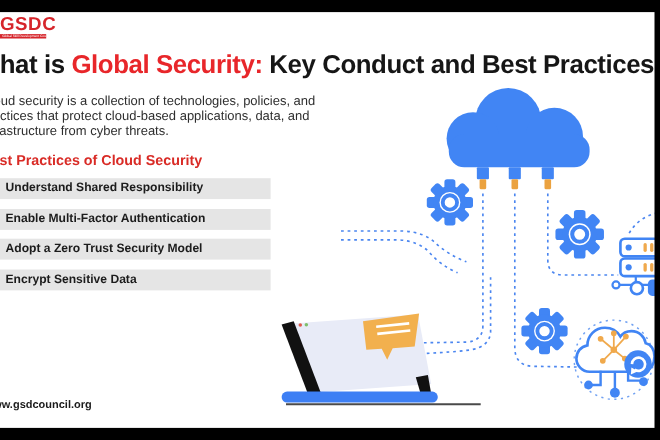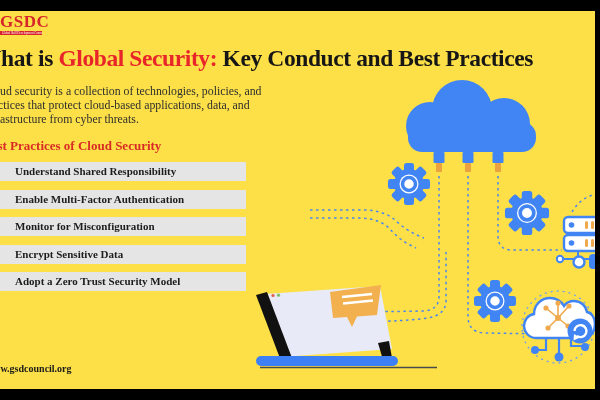--- a/index.html
+++ b/index.html
@@ -1,18 +1,18 @@
 <!DOCTYPE html>
 <html><head>
 <meta charset="utf-8">
 <style>
   html,body{margin:0;padding:0;background:#888;}
   #slide{
-    position:relative;width:600px;height:400px;background:#fde047;
-    overflow:hidden;font-family:Liberation Serif, serif;
+    position:relative;width:600px;height:400px;background:#ffffff;
+    overflow:hidden;font-family:Liberation Sans, sans-serif;
   }
   .frame-bar{position:absolute;background:#000;z-index:40;}
   #bar-top{left:0;top:0;width:600px;height:11px;}
   #bar-bottom{left:0;top:389px;width:600px;height:11px;}
   #bar-right{top:0;left:595px;width:5px;height:400px;}
 
   #logo{position:absolute;left:0;top:13px;z-index:10;}
   #logo-text{font-size:17px;font-weight:800;color:#d6252b;letter-spacing:.5px;line-height:17px;}
   #logo-tagline{margin-top:1px;background:#d6252b;color:#fff;font-size:3px;line-height:4px;
     padding:0 2px;width:38px;white-space:nowrap;overflow:hidden;}
@@ -22,21 +22,21 @@
   #title .hl{color:#e8262a;}
 
   #intro{position:absolute;left:-17px;top:85px;z-index:10;color:#2e2e2e;
     font-size:11.8px;line-height:13.8px;white-space:nowrap;}
 
   #section-heading{position:absolute;left:-17px;top:138px;z-index:10;white-space:nowrap;
     font-size:13px;font-weight:700;color:#d92b26;}
 
   #practices{position:absolute;left:0;top:162px;width:246px;z-index:10;}
   .practice{height:19px;line-height:19px;background:#e5e5e5;margin-bottom:8.5px;
-    font-size:11px;font-weight:700;color:#1c1c1c;padding-left:15px;white-space:nowrap;overflow:hidden;}
+    font-size:11px;font-weight:700;color:#1c1c1c;padding-left:5px;white-space:nowrap;overflow:hidden;}
 
   #footer-url{position:absolute;left:-14px;top:363px;z-index:10;white-space:nowrap;
     font-size:10px;font-weight:700;color:#1b1b1b;}
 
   #illus{position:absolute;left:0;top:0;z-index:5;pointer-events:none;}
 </style>
 </head>
 <body>
 
 <div id="slide">
@@ -52,23 +52,22 @@
     <div>Cloud security is a collection of technologies, policies, and</div>
     <div>practices that protect cloud-based applications, data, and</div>
     <div>infrastructure from cyber threats.</div>
   </div>
 
   <div id="section-heading">Best Practices of Cloud Security</div>
 
   <div id="practices">
     <div class="practice">Understand Shared Responsibility</div>
     <div class="practice">Enable Multi-Factor Authentication</div>
-    <div class="practice">Monitor for Misconfiguration</div>
+    <div class="practice">Adopt a Zero Trust Security Model</div>
     <div class="practice">Encrypt Sensitive Data</div>
-    <div class="practice">Adopt a Zero Trust Security Model</div>
   </div>
 
   <div id="footer-url">www.gsdcouncil.org</div>
 
   <svg id="illus" width="600" height="400" viewBox="0 0 600 400">
 
     <g fill="none" stroke="#4b86f0" stroke-width="1.5" stroke-dasharray="2.5 3.5">
       <path d="M439,176 V296 Q439,310 424,311 L300,313 Q278,314 266,320"></path>
       <path d="M268,326 C330,323 402,322 428,318 Q445,315 446,302 V252"></path>
       <path d="M468,176 V316 Q468,332 484,333 L546,334"></path>

